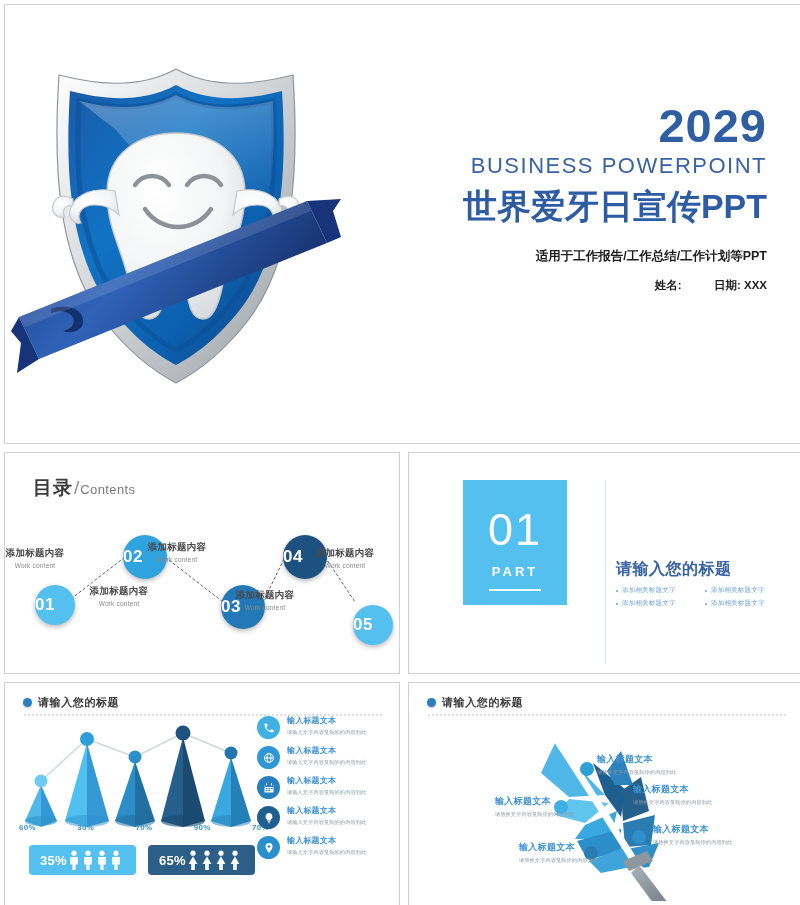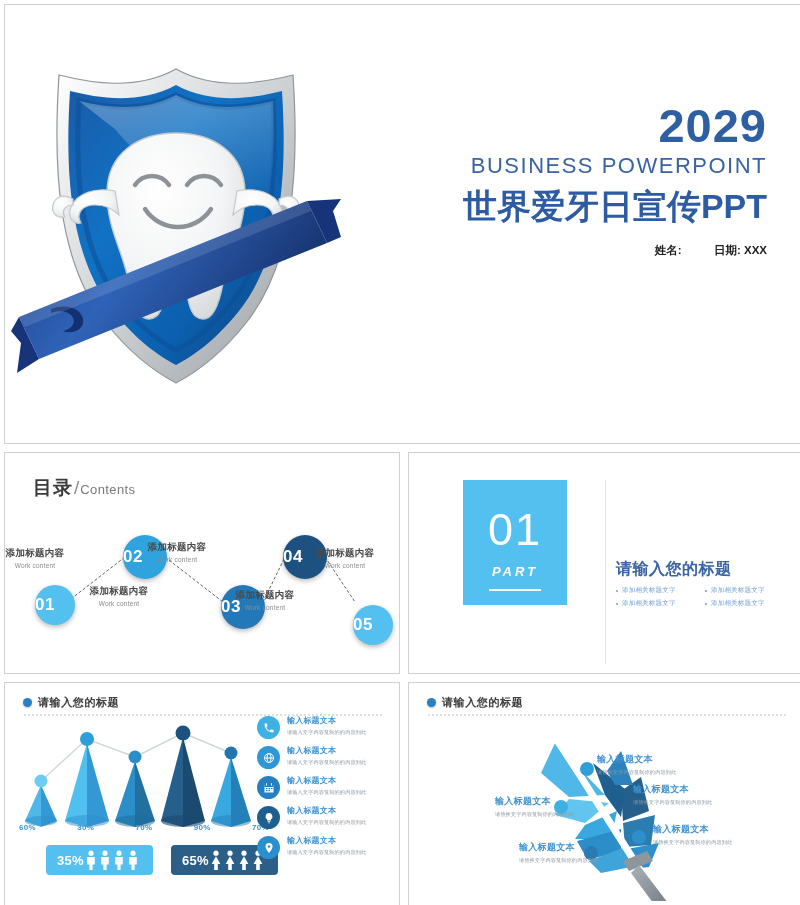--- a/index.html
+++ b/index.html
@@ -86,21 +86,21 @@
 
   
   .part-box {
     position: absolute; left: 54px; top: 27px;
     width: 104px; height: 125px;
     background: #54c0ef;
     color: #fff;
     display: flex; flex-direction: column; align-items: center;
   }
   .part-num { font-size: 45px; font-weight: 300; line-height: 1; margin-top: 27px; letter-spacing: 2px; }
-  .part-word { font-size: 13px; font-weight: 700; letter-spacing: 3px; margin-top: 12px; font-style: italic; }
+  .part-word { font-size: 13px; font-weight: 700; letter-spacing: 3px; margin-top: 12px; }
   .part-rule { width: 52px; height: 2px; background: #ffffff; margin-top: 10px; opacity: .92; }
   .part-divider {
     position: absolute; left: 196px; top: 27px;
     width: 1px; height: 184px; background: #d7e6f3;
   }
   .part-right { position: absolute; left: 207px; top: 106px; width: 170px; }
   .part-title { font-size: 16px; font-weight: 700; color: #3a63a3; letter-spacing: .5px; }
   .part-bullets {
     margin-top: 6px; display: grid;
     grid-template-columns: 1fr 1fr; gap: 4px 8px;
@@ -129,21 +129,21 @@
     background-size: 4px 2px; background-repeat: repeat-x;
   }
 
   
   .cone-chart { position: absolute; left: 14px; top: 36px; width: 250px; height: 112px; }
   .axis-labels {
     position: absolute; left: 14px; top: 140px; width: 250px;
     display: flex; justify-content: space-between;
   }
   .axis-labels span { font-size: 8px; font-weight: 700; color: #3f93d0; letter-spacing: .3px; }
-  .gender-row { position: absolute; left: 41px; top: 162px; display: flex; gap: 18px; justify-content: flex-end; }
+  .gender-row { position: absolute; left: 24px; top: 162px; display: flex; gap: 12px; justify-content: flex-end; }
   .gbar {
     width: 107px; height: 30px; border-radius: 4px;
     display: flex; align-items: center; justify-content: space-between;
     padding: 0 10px 0 11px; color: #fff;
   }
   .gbar .gpct { font-size: 13px; font-weight: 700; letter-spacing: .3px; }
   .gbar.male { background: #54c0ef; }
   .gbar.female { background: #2b5f87; }
   .icon-list { position: absolute; right: 12px; top: 32px; width: 130px; }
   .icon-item { display: flex; align-items: flex-start; margin-bottom: 6px; }
@@ -234,20 +234,21 @@
       <path d="M8 270 L28 312 L6 326 L10 296 L0 284 Z" fill="#17347a"></path>
       <path d="M296 154 L316 196 L330 190 L322 164 L330 152 Z" fill="#17347a"></path>
       <path d="M40 262 C56 256 70 262 72 272 C74 282 62 288 52 284 C62 282 66 274 60 268 C56 264 48 263 40 266 Z" fill="#13306f"></path>
       <path d="M8 270 L296 154 L300 164 L14 280 Z" fill="#ffffff" opacity="0.12"></path>
     </svg>
 
     <div class="title-block">
       <div class="t-year">2029</div>
       <div class="t-sub-en">BUSINESS  POWERPOINT</div>
       <div class="t-main-cn">世界爱牙日宣传PPT</div>
+      <div class="t-tag">适用于工作报告/工作总结/工作计划等PPT</div>
       <div class="t-meta">
         <span>姓名:</span>
         <span class="gapr"></span>
         <span>日期: XXX</span>
       </div>
     </div>
   </section>
 
   <section class="slide">
     <div class="contents-head">

